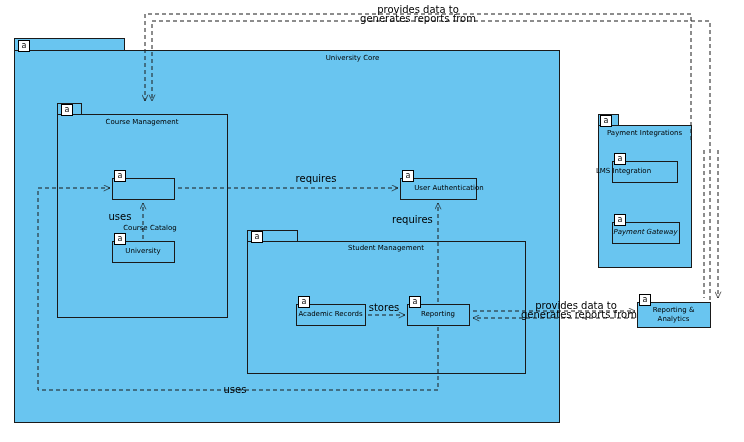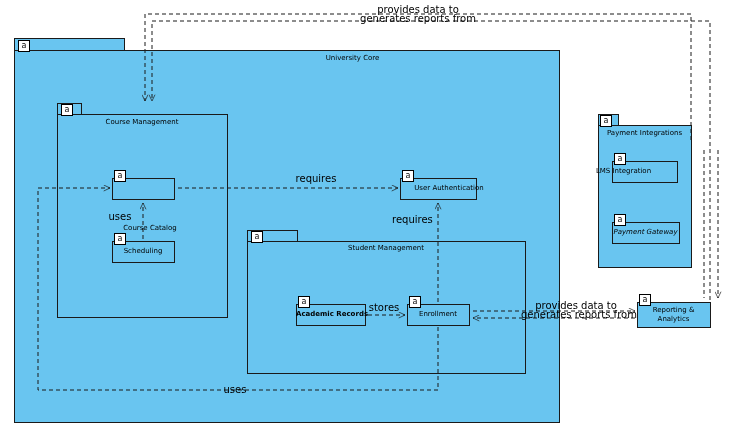--- a/index.html
+++ b/index.html
@@ -113,24 +113,24 @@
   <div class="tab-a" style="left:614px;top:153px;">a</div>
   <div class="tab-a" style="left:614px;top:214px;">a</div>
   <div class="tab-a" style="left:639px;top:294px;">a</div>
 
   <div class="pkg-label" style="left:146px;top:54px;width:413px;">University Core</div>
   <div class="pkg-label" style="left:57px;top:118px;width:170px;">Course Management</div>
   <div class="pkg-label" style="left:247px;top:244px;width:278px;">Student Management</div>
   <div class="pkg-label" style="left:598px;top:129px;width:93px;">Payment Integrations</div>
 
   <div class="cmp-label" style="left:119px;top:184px;width:62px;margin-top:40px;">Course Catalog</div>
-  <div class="cmp-label" style="left:112px;top:247px;width:62px;">Scheduling</div>
+  <div class="cmp-label" style="left:112px;top:247px;width:62px;">University</div>
   <div class="cmp-label" style="left:400px;top:184px;width:76px;margin-left:11px;">User Authentication</div>
-  <div class="cmp-label" style="left:296px;top:310px;width:69px;font-weight:bold;">Academic Records</div>
-  <div class="cmp-label" style="left:407px;top:310px;width:62px;">Enrollment</div>
+  <div class="cmp-label" style="left:296px;top:310px;width:69px;">Academic Records</div>
+  <div class="cmp-label" style="left:407px;top:310px;width:62px;">Reporting</div>
   <div class="cmp-label" style="left:591px;top:167px;width:65px;">LMS Integration</div>
   <div class="cmp-label" style="left:612px;top:228px;width:67px;font-style:italic;">Payment Gateway</div>
   <div class="cmp-label" style="left:637px;top:306px;width:73px;">Reporting &amp;</div>
   <div class="cmp-label" style="left:637px;top:315px;width:73px;">Analytics</div>
 
   <div class="edge-label" style="left:286px;top:173px;width:60px;">requires</div>
   <div class="edge-label" style="left:100px;top:211px;width:40px;">uses</div>
   <div class="edge-label" style="left:392px;top:214px;width:40px;">requires</div>
   <div class="edge-label" style="left:366px;top:302px;width:36px;">stores</div>
   <div class="edge-label" style="left:215px;top:384px;width:40px;">uses</div>

